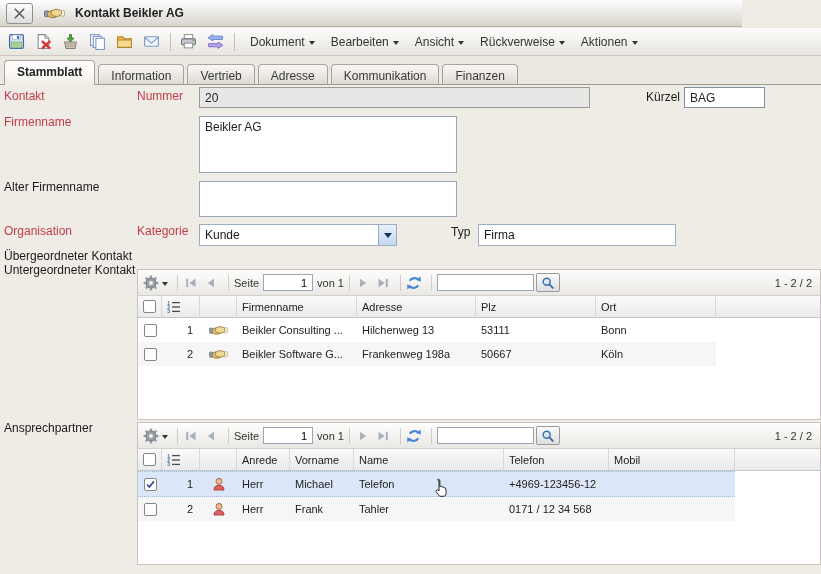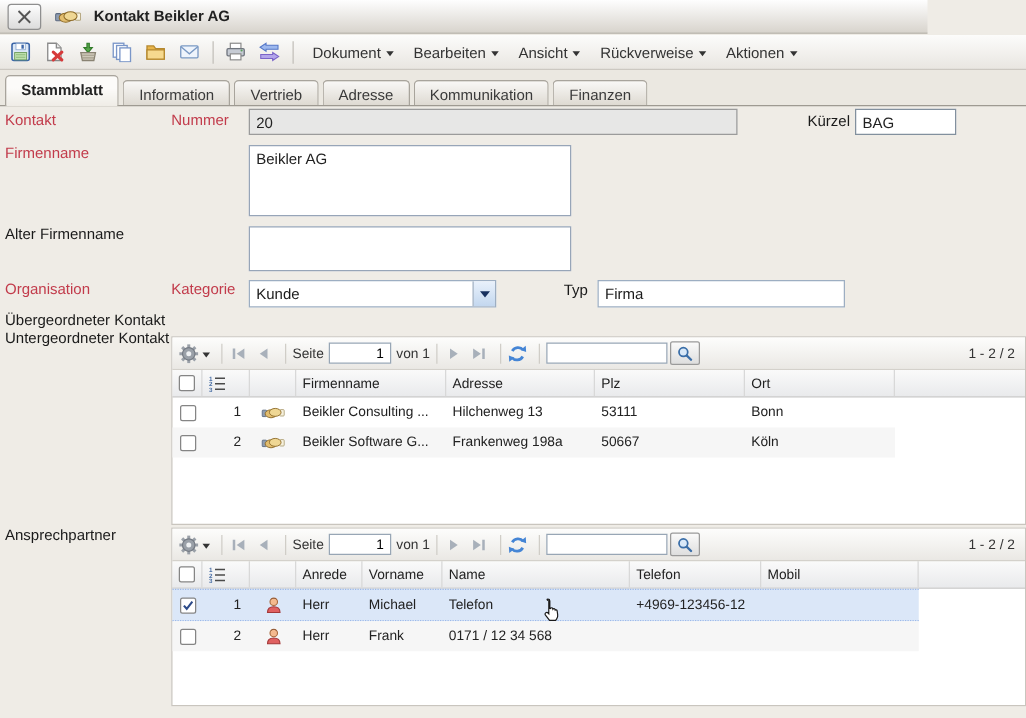--- a/index.html
+++ b/index.html
@@ -549,20 +549,21 @@
         <span class="cb"></span>
       </div>
     <div class="cell num" style="width:38px;">2</div>
     <div class="cell ctr" style="width:37px;">
         <svg width="14" height="14">
           <use href="#sym-person"></use>
         </svg>
       </div>
     <div class="cell" style="width:53px;">Herr</div>
     <div class="cell" style="width:64px;">Frank</div>
+    <div class="cell" style="width:150px;">Tahler</div>
     <div class="cell" style="width:126px;">0171 / 12 34 568</div>
   </div>
 </div>
 
 <div class="cursor-overlay">
   <svg width="15" height="19">
       <use href="#sym-hand"></use>
     </svg>
 </div>
 

